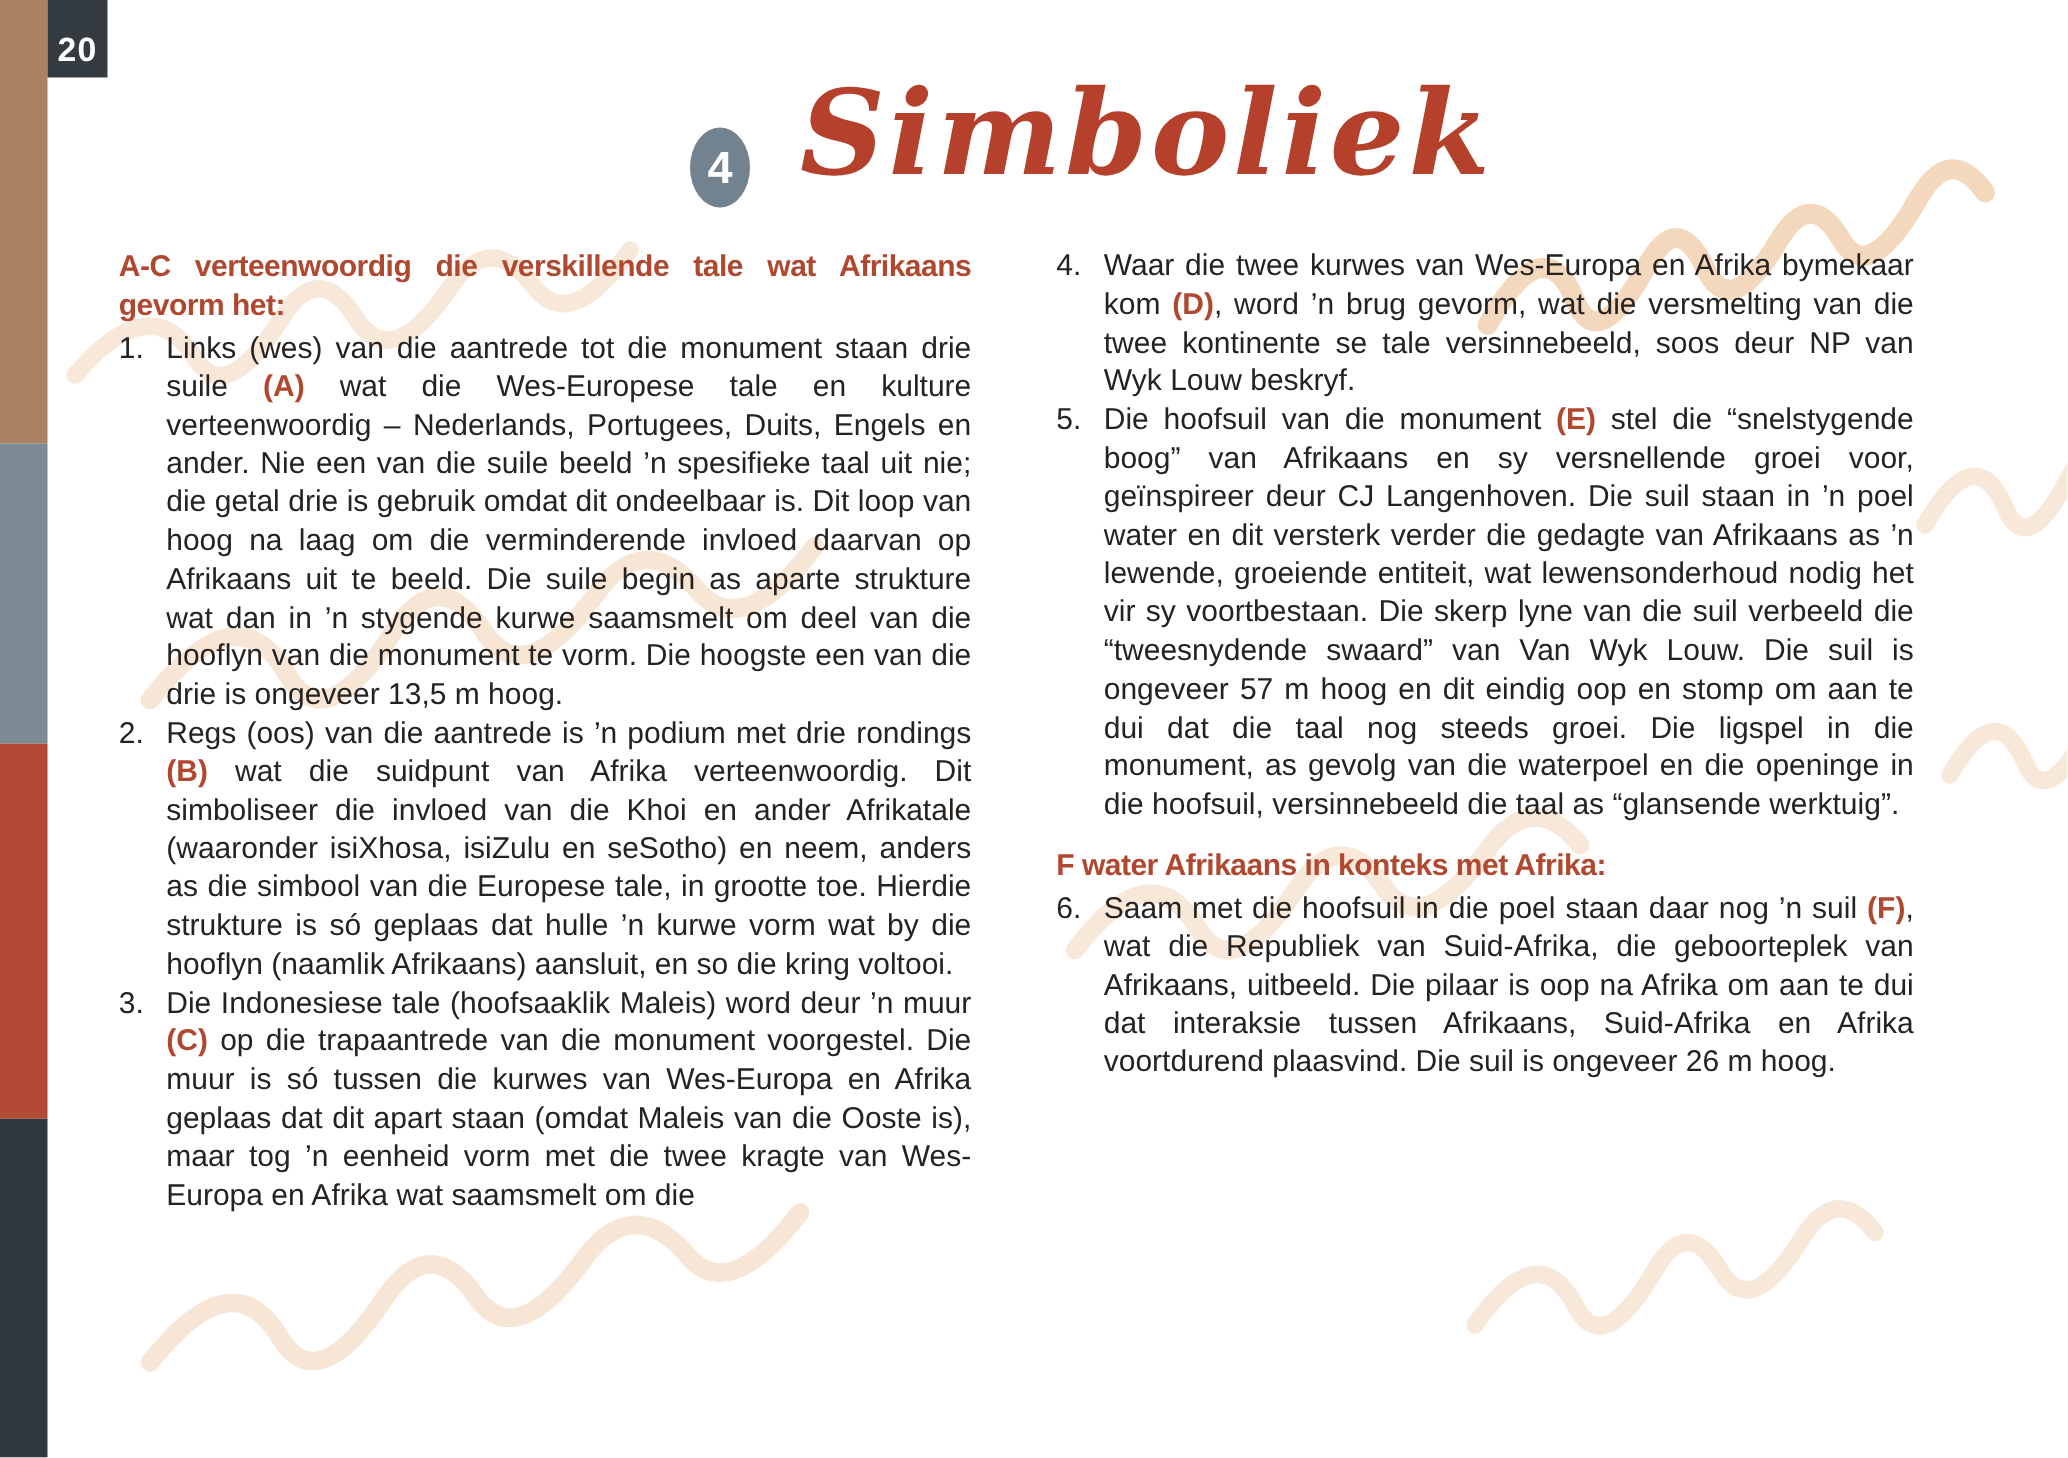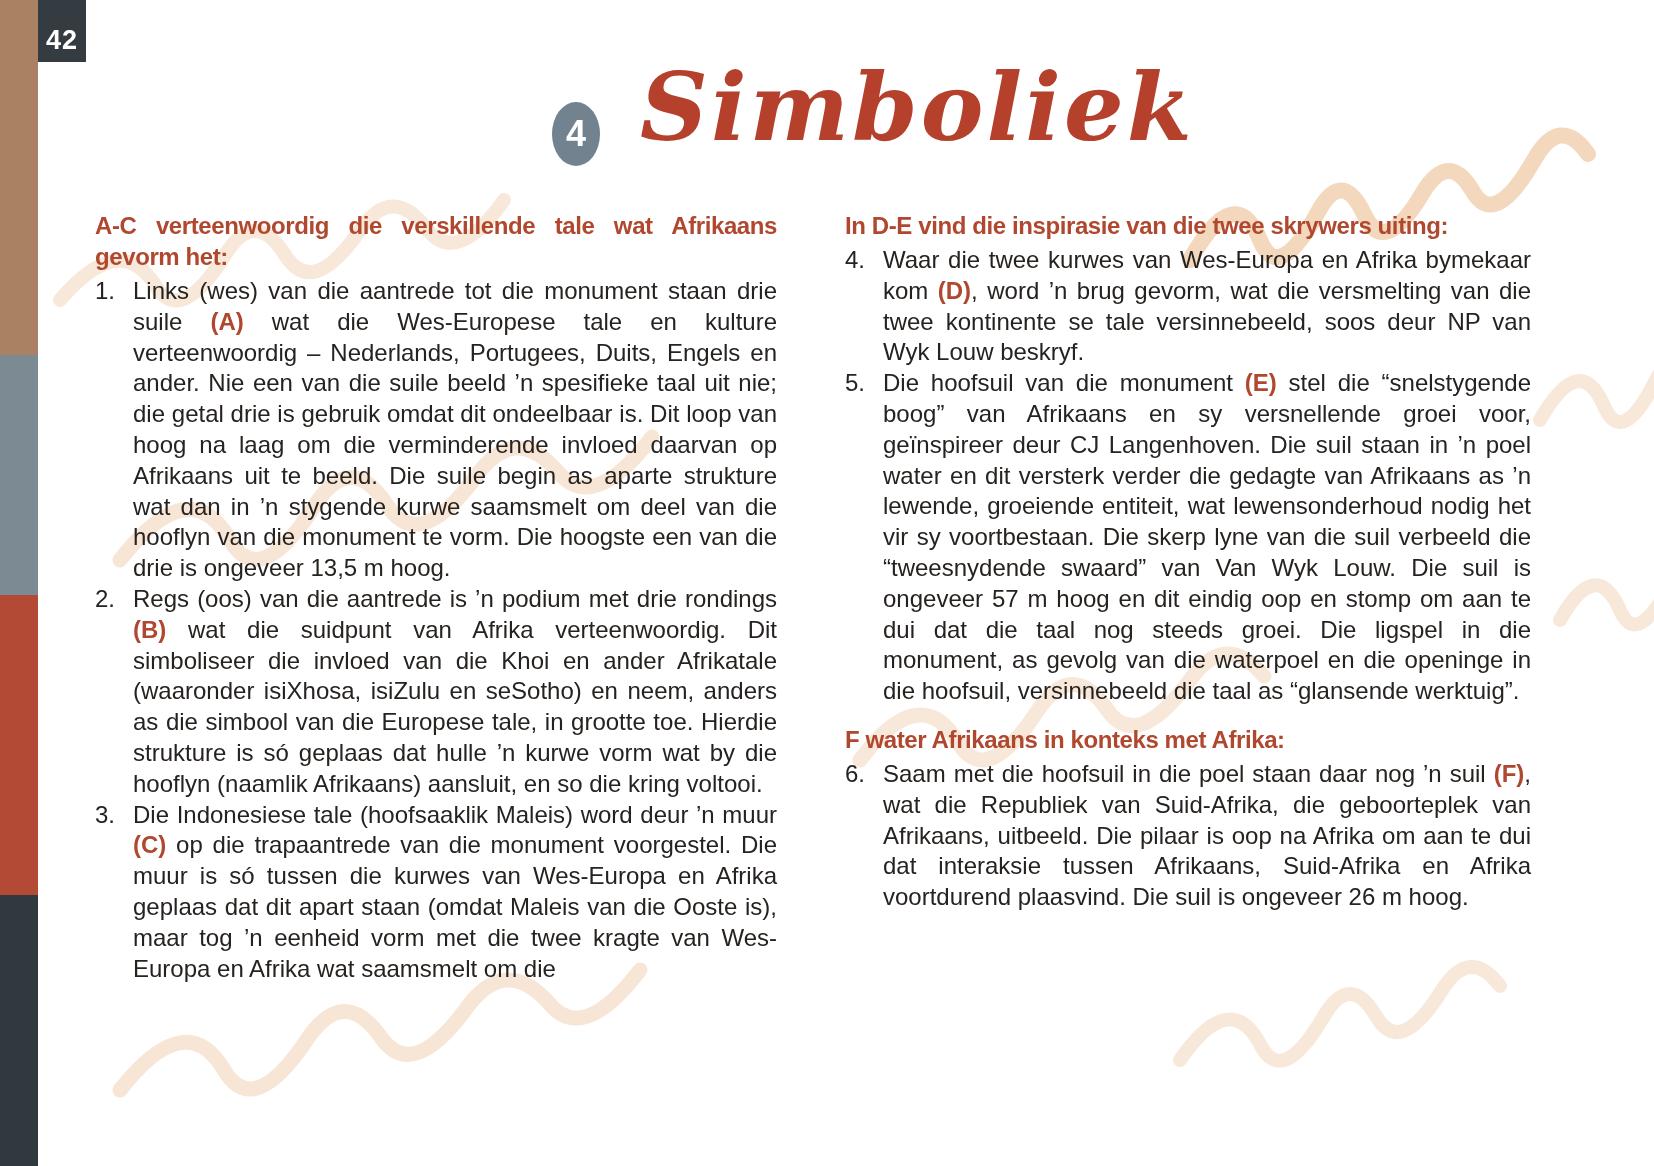--- a/index.html
+++ b/index.html
@@ -50,21 +50,21 @@
   .col-left{left:95px;width:682px;}
   .col-right{left:845px;width:686px;}
   .body-text{
     font-size:24px;line-height:30.8px;color:var(--body-text);
     text-align:justify;
   }
   .heading{
     color:var(--accent);font-weight:bold;font-size:24px;line-height:31px;
     margin:17px 0 4px 0;text-align:justify;letter-spacing:-0.4px;
   }
-  .col .heading:first-child{margin-top:12px;}
+  .col .heading:first-child{margin-top:0;}
   .list-item{position:relative;padding-left:38px;}
   .list-item .num{position:absolute;left:0;top:0;}
   .continuation{padding-left:38px;}
   .marker{color:var(--accent);font-weight:bold;}
 </style>
 </head>
 <body>
 
 <svg class="watermark-layer" viewBox="0 0 1654 1166" xmlns="http://www.w3.org/2000/svg">
   <g fill="none" stroke="#f6e2cf" stroke-linecap="round">
@@ -78,30 +78,29 @@
   </g>
 </svg>
 
 <div class="side-strip">
   <div class="strip-seg seg-1"></div>
   <div class="strip-seg seg-2"></div>
   <div class="strip-seg seg-3"></div>
   <div class="strip-seg seg-4"></div>
 </div>
 
-<div class="page-box">42</div>
+<div class="page-box">20</div>
 
 <div class="chapter-badge">4</div>
 <div class="chapter-title">Simboliek</div>
 
 <div class="col col-left">
     <div class="heading">A-C verteenwoordig die verskillende tale wat Afrikaans gevorm het:</div>
     <div class="body-text list-item"><span class="num">1.</span><span>Links (wes) van die aantrede tot die monument staan drie suile </span><span class="marker">(A)</span><span> wat die Wes-Europese tale en kulture verteenwoordig – Nederlands, Portugees, Duits, Engels en ander. Nie een van die suile beeld ’n spesifieke taal uit nie; die getal drie is gebruik omdat dit ondeelbaar is. Dit loop van hoog na laag om die verminderende invloed daarvan op Afrikaans uit te beeld. Die suile begin as aparte strukture wat dan in ’n stygende kurwe saamsmelt om deel van die hooflyn van die monument te vorm. Die hoogste een van die drie is ongeveer 13,5 m hoog.</span></div>
     <div class="body-text list-item"><span class="num">2.</span><span>Regs (oos) van die aantrede is ’n podium met drie rondings </span><span class="marker">(B)</span><span> wat die suidpunt van Afrika verteenwoordig. Dit simboliseer die invloed van die Khoi en ander Afrikatale (waaronder isiXhosa, isiZulu en seSotho) en neem, anders as die simbool van die Europese tale, in grootte toe. Hierdie strukture is só geplaas dat hulle ’n kurwe vorm wat by die hooflyn (naamlik Afrikaans) aansluit, en so die kring voltooi.</span></div>
     <div class="body-text list-item"><span class="num">3.</span><span>Die Indonesiese tale (hoofsaaklik Maleis) word deur ’n muur </span><span class="marker">(C)</span><span> op die trapaantrede van die monument voorgestel. Die muur is só tussen die kurwes van Wes-Europa en Afrika geplaas dat dit apart staan (omdat Maleis van die Ooste is), maar tog ’n eenheid vorm met die twee kragte van Wes-Europa en Afrika wat saamsmelt om die</span></div>
   </div>
 <div class="col col-right">
-    <div class="heading">In D-E vind die inspirasie van die twee skrywers uiting:</div>
     <div class="body-text list-item"><span class="num">4.</span><span>Waar die twee kurwes van Wes-Europa en Afrika bymekaar kom </span><span class="marker">(D)</span><span>, word ’n brug gevorm, wat die versmelting van die twee kontinente se tale versinnebeeld, soos deur NP van Wyk Louw beskryf.</span></div>
     <div class="body-text list-item"><span class="num">5.</span><span>Die hoofsuil van die monument </span><span class="marker">(E)</span><span> stel die “snelstygende boog” van Afrikaans en sy versnellende groei voor, geïnspireer deur CJ Langenhoven. Die suil staan in ’n poel water en dit versterk verder die gedagte van Afrikaans as ’n lewende, groeiende entiteit, wat lewensonderhoud nodig het vir sy voortbestaan. Die skerp lyne van die suil verbeeld die “tweesnydende swaard” van Van Wyk Louw. Die suil is ongeveer 57 m hoog en dit eindig oop en stomp om aan te dui dat die taal nog steeds groei. Die ligspel in die monument, as gevolg van die waterpoel en die openinge in die hoofsuil, versinnebeeld die taal as “glansende werktuig”.</span></div>
     <div class="heading">F water Afrikaans in konteks met Afrika:</div>
     <div class="body-text list-item"><span class="num">6.</span><span>Saam met die hoofsuil in die poel staan daar nog ’n suil </span><span class="marker">(F)</span><span>, wat die Republiek van Suid-Afrika, die geboorteplek van Afrikaans, uitbeeld. Die pilaar is oop na Afrika om aan te dui dat interaksie tussen Afrikaans, Suid-Afrika en Afrika voortdurend plaasvind. Die suil is ongeveer 26 m hoog.</span></div>
   </div>
 
 </body></html>

